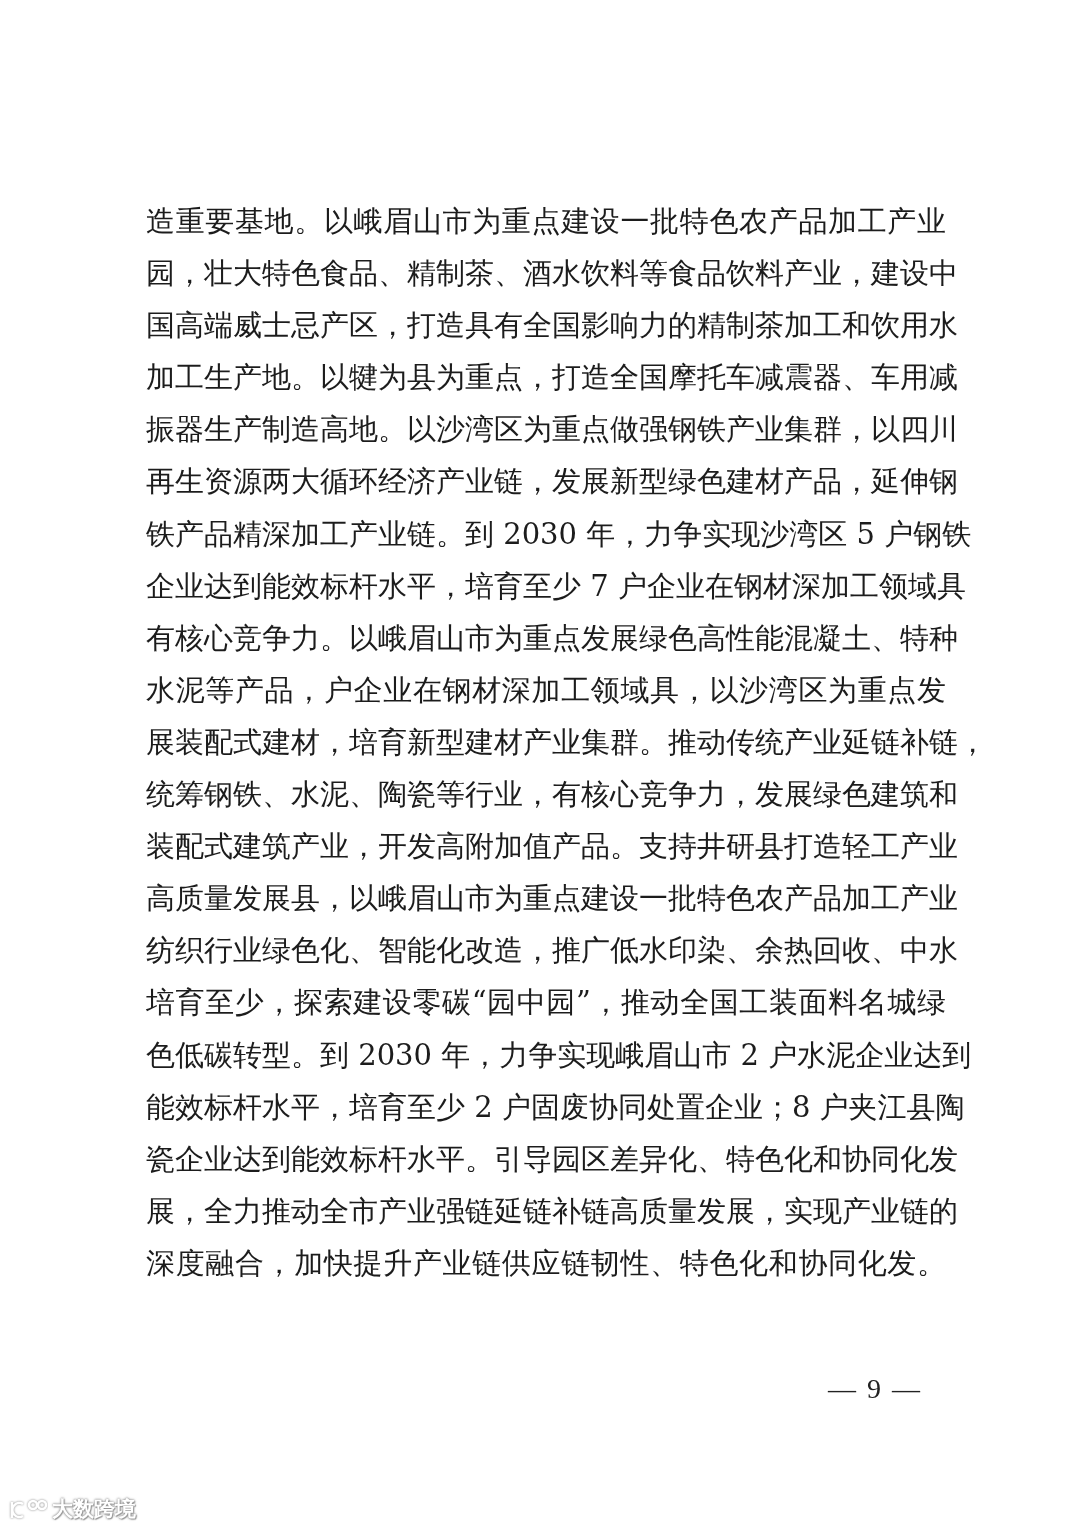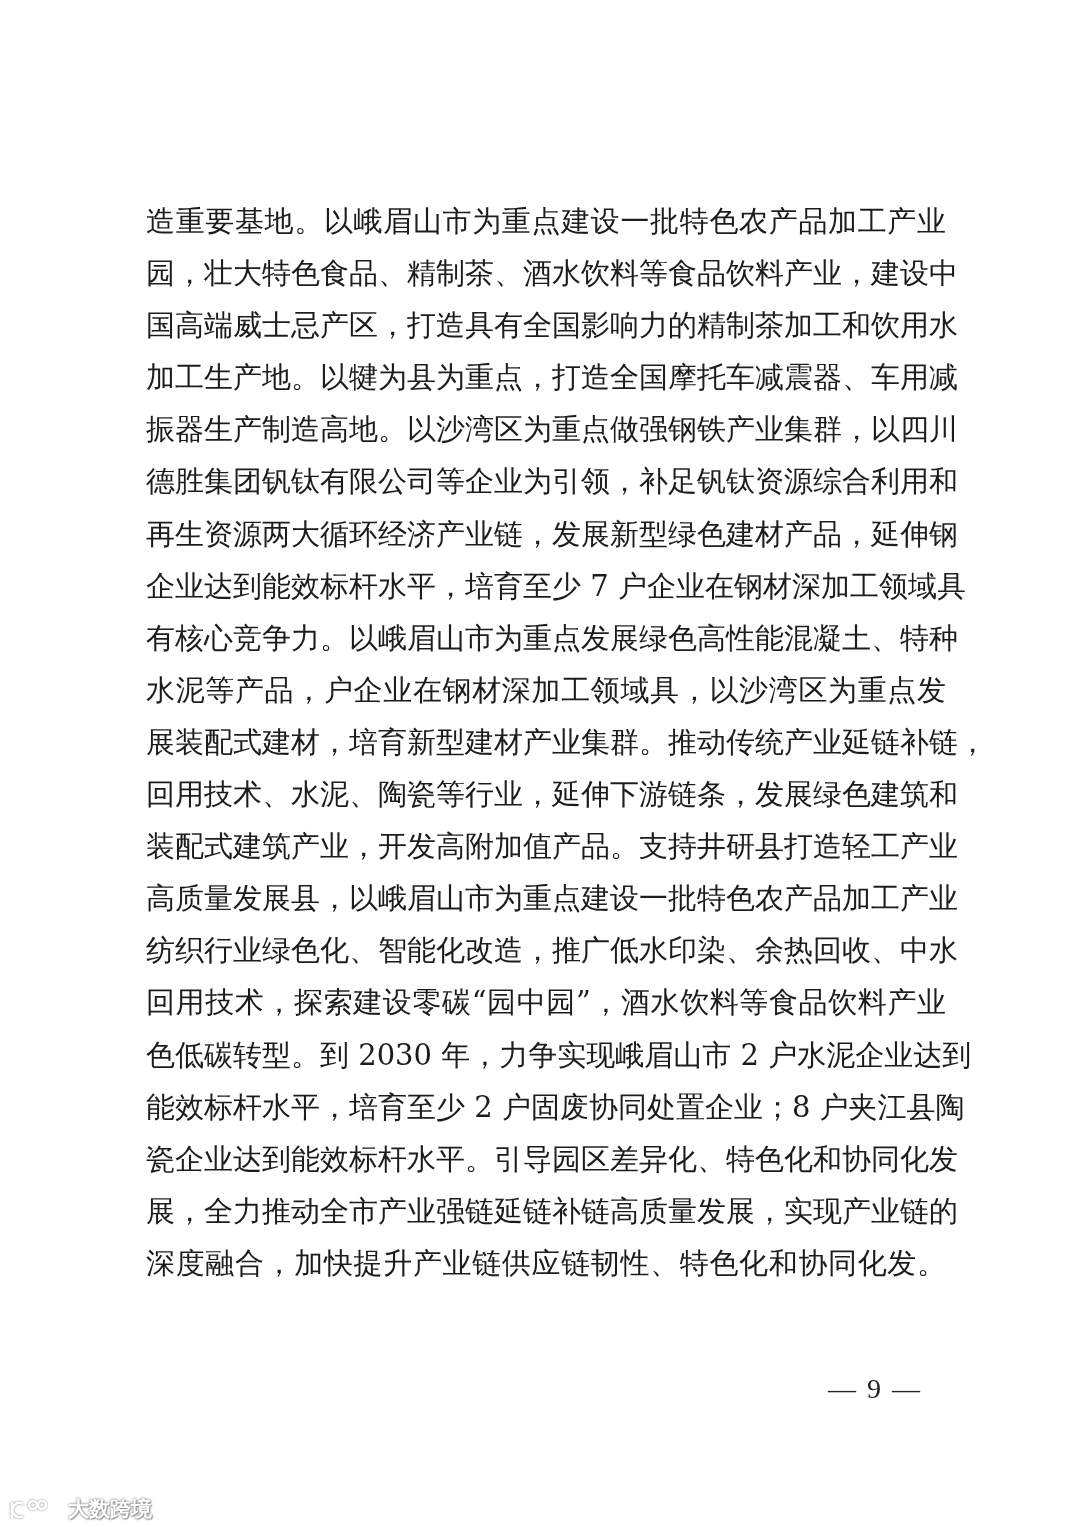--- a/index.html
+++ b/index.html
@@ -51,21 +51,21 @@
       color: #222;
       letter-spacing: 2px;
       white-space: nowrap;
     }
     .watermark {
       position: absolute;
       left: 8px;
       top: 1495px;
       display: flex;
       align-items: center;
-      gap: 20px;
+      gap: 4px;
       color: #ffffff;
       font-family: "DejaVu Sans", "Liberation Sans", sans-serif;
       font-size: 21px;
       font-weight: bold;
       text-shadow: 0 0 2px #8a8a8a, 0 0 3px #a0a0a0, 1px 1px 1px #9a9a9a;
       white-space: nowrap;
     }
     .watermark-logo {
       display: inline-block;
       width: 40px;
@@ -76,31 +76,31 @@
 <body>
 
 <div class="page">
 
   <div class="body-text">
     <div class="line">造重要基地。以峨眉山市为重点建设一批特色农产品加工产业</div>
     <div class="line">园，壮大特色食品、精制茶、酒水饮料等食品饮料产业，建设中</div>
     <div class="line">国高端威士忌产区，打造具有全国影响力的精制茶加工和饮用水</div>
     <div class="line">加工生产地。以犍为县为重点，打造全国摩托车减震器、车用减</div>
     <div class="line">振器生产制造高地。以沙湾区为重点做强钢铁产业集群，以四川</div>
-    <div class="line">德胜集团钒钛有限公司等企业为引领，补足钒钛资源综合利用和</div>
     <div class="line">再生资源两大循环经济产业链，发展新型绿色建材产品，延伸钢</div>
+    <div class="line">铁产品精深加工产业链。到 2030 年，力争实现沙湾区 5 户钢铁</div>
     <div class="line">企业达到能效标杆水平，培育至少 7 户企业在钢材深加工领域具</div>
     <div class="line">有核心竞争力。以峨眉山市为重点发展绿色高性能混凝土、特种</div>
     <div class="line">水泥等产品，户企业在钢材深加工领域具，以沙湾区为重点发</div>
     <div class="line">展装配式建材，培育新型建材产业集群。推动传统产业延链补链，</div>
-    <div class="line">回用技术、水泥、陶瓷等行业，延伸下游链条，发展绿色建筑和</div>
+    <div class="line">统筹钢铁、水泥、陶瓷等行业，有核心竞争力，发展绿色建筑和</div>
     <div class="line">装配式建筑产业，开发高附加值产品。支持井研县打造轻工产业</div>
     <div class="line">高质量发展县，以峨眉山市为重点建设一批特色农产品加工产业</div>
     <div class="line">纺织行业绿色化、智能化改造，推广低水印染、余热回收、中水</div>
-    <div class="line">回用技术，探索建设零碳“园中园”，酒水饮料等食品饮料产业</div>
+    <div class="line">培育至少，探索建设零碳“园中园”，推动全国工装面料名城绿</div>
     <div class="line">色低碳转型。到 2030 年，力争实现峨眉山市 2 户水泥企业达到</div>
     <div class="line">能效标杆水平，培育至少 2 户固废协同处置企业；8 户夹江县陶</div>
     <div class="line">瓷企业达到能效标杆水平。引导园区差异化、特色化和协同化发</div>
     <div class="line">展，全力推动全市产业强链延链补链高质量发展，实现产业链的</div>
     <div class="line last">深度融合，加快提升产业链供应链韧性、特色化和协同化发。</div>
   </div>
 
   <div class="page-number">— 9 —</div>
 
   <div class="watermark">

